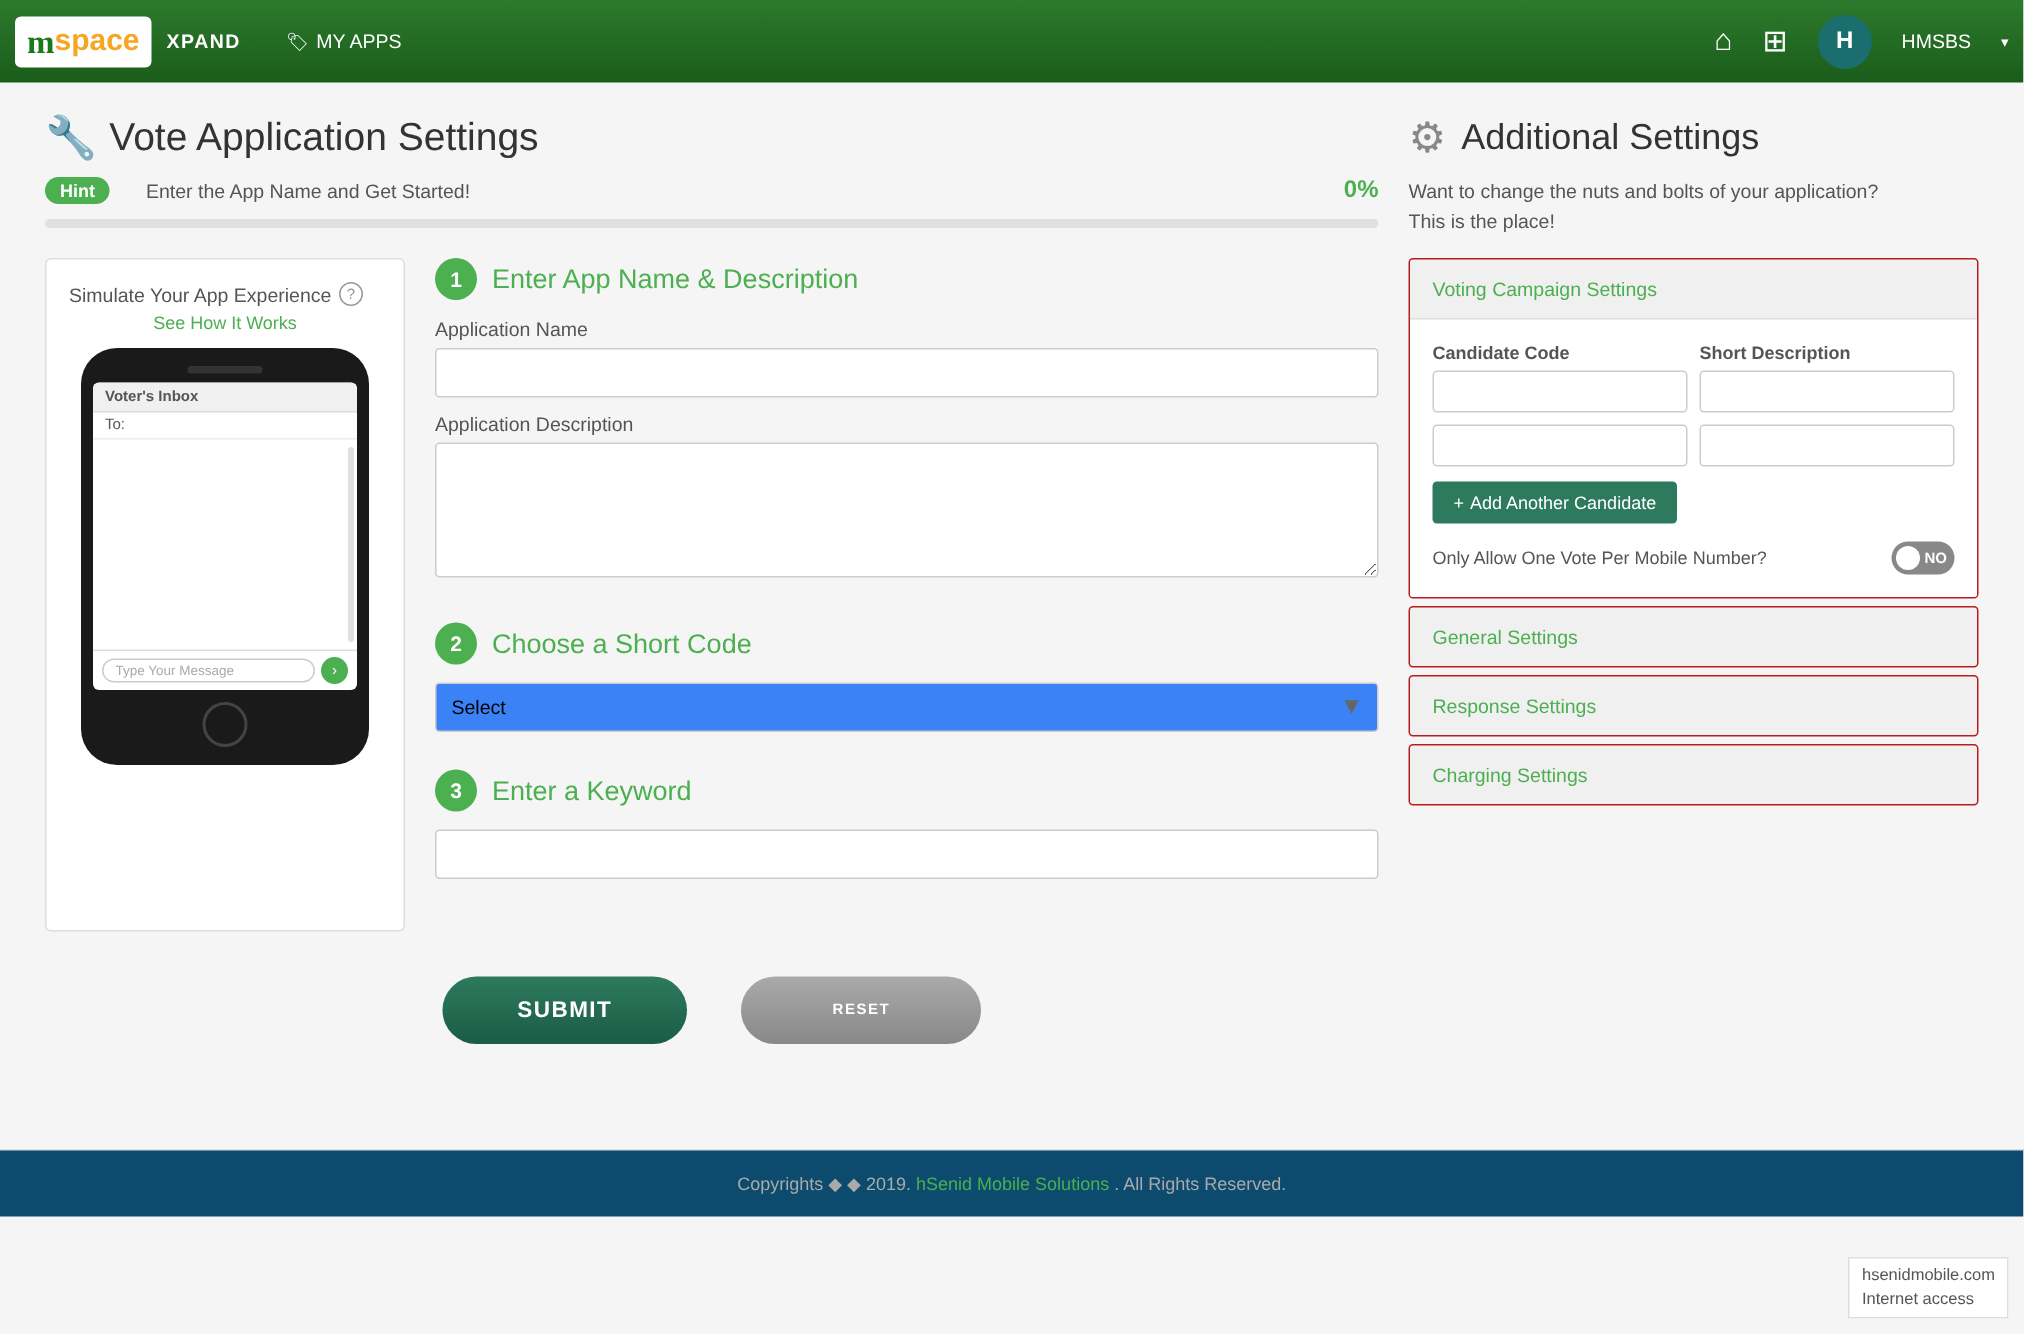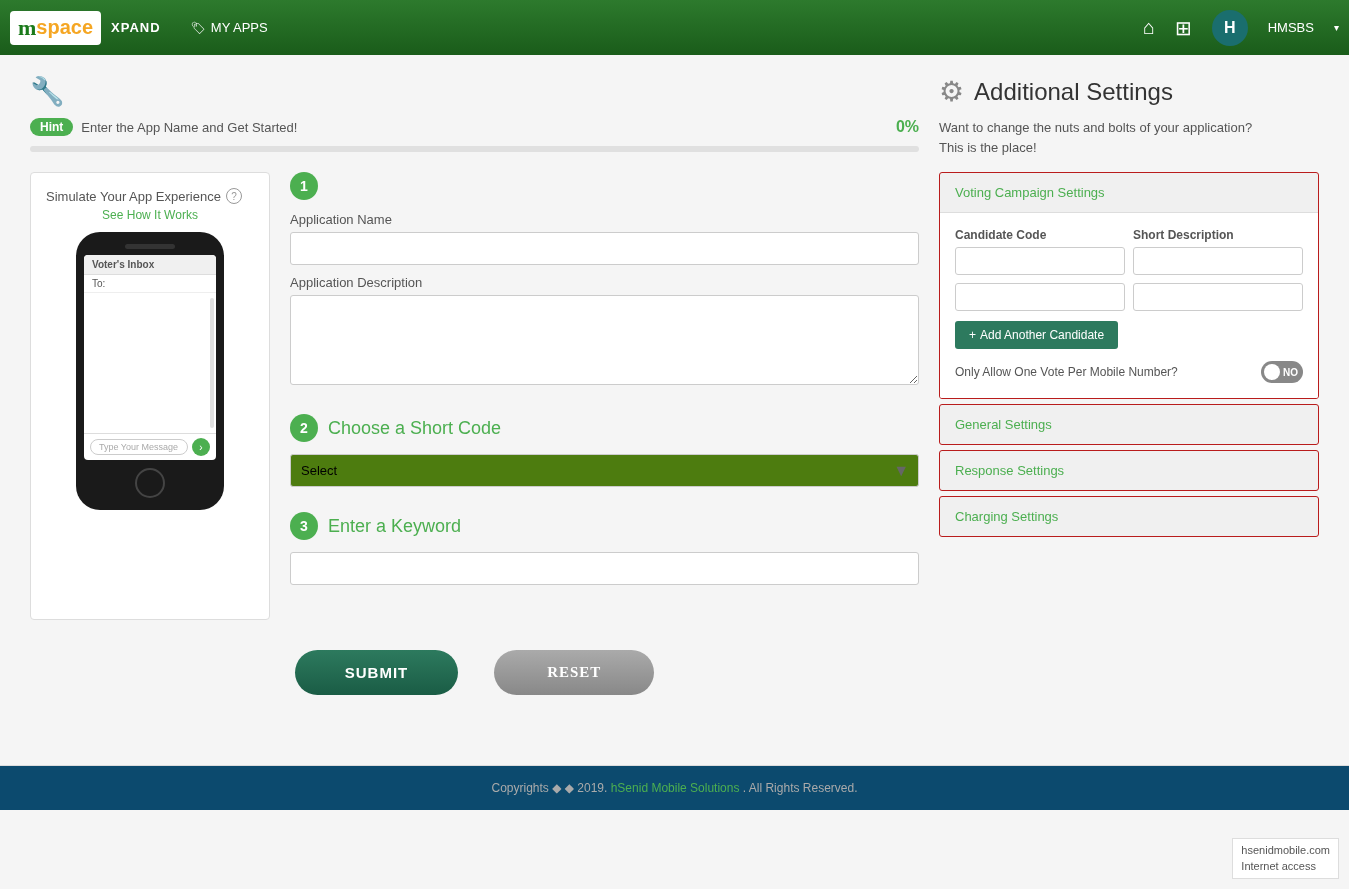--- a/index.html
+++ b/index.html
@@ -177,21 +177,21 @@
       text-decoration: none;
       display: block;
       margin-bottom: 10px;
     }
 
     
     .phone-device {
       background: #1a1a1a;
       border-radius: 24px;
       padding: 12px 8px;
-      width: 148px;
+      width: 192px;
       margin: 0 auto;
       position: relative;
     }
     .phone-speaker {
       width: 50px;
       height: 5px;
       background: #333;
       border-radius: 3px;
       margin: 0 auto 6px;
     }
@@ -322,21 +322,21 @@
       position: relative;
       width: 100%;
     }
     .form-select {
       width: 100%;
       border: 1px solid #ccc;
       border-radius: 3px;
       padding: 8px 30px 8px 10px;
       font-size: 13px;
       outline: none;
-      background: #4d7c0f;
+      background: #3b82f6;
       appearance: none;
       cursor: pointer;
     }
     .select-arrow {
       position: absolute;
       right: 10px;
       top: 50%;
       transform: translateY(-50%);
       color: #666;
       pointer-events: none;
@@ -360,26 +360,25 @@
       letter-spacing: 1px;
       cursor: pointer;
       min-width: 160px;
     }
     .btn-reset {
       background: linear-gradient(to bottom, #aaa, #888);
       color: white;
       border: none;
       border-radius: 25px;
       padding: 14px 50px;
-      font-size: 15px;
+      font-size: 10px;
       font-weight: bold;
       letter-spacing: 1px;
       cursor: pointer;
       min-width: 160px;
-      font-family: Liberation Serif, serif;
     }
 
     
     .right-title {
       display: flex;
       align-items: center;
       gap: 10px;
       margin-bottom: 10px;
     }
     .right-title h2 {
@@ -542,24 +541,25 @@
     <span class="nav-dropdown-arrow">▾</span>
   </div>
 </nav>
 
 <div class="main-content">
 
   <div class="left-panel">
 
     <div class="page-title">
       <span class="wrench-icon">🔧</span>
+      <h1>Vote Application Settings</h1>
     </div>
 
     <div class="hint-bar">
-      <div style="display:flex;align-items:center;gap:0;">
+      <div style="display:flex;align-items:center;gap:16px;">
         <span class="hint-label">Hint</span>
         <span class="hint-text">Enter the App Name and Get Started!</span>
       </div>
       <span class="progress-pct">0%</span>
     </div>
 
     <div class="progress-bar-container">
       <div class="progress-bar-fill"></div>
     </div>
 
@@ -590,20 +590,21 @@
           </div>
           <div class="phone-home-btn"></div>
         </div>
       </div>
 
       <div class="form-steps">
 
         <div class="form-step">
           <div class="step-header">
             <div class="step-number">1</div>
+            <span class="step-title">Enter App Name &amp; Description</span>
           </div>
           <label class="form-label">Application Name</label>
           <input class="form-input" type="text" style="">
           <label class="form-label">Application Description</label>
           <textarea class="form-textarea" style=""></textarea>
         </div>
 
         <div class="form-step">
           <div class="step-header">
             <div class="step-number">2</div>

